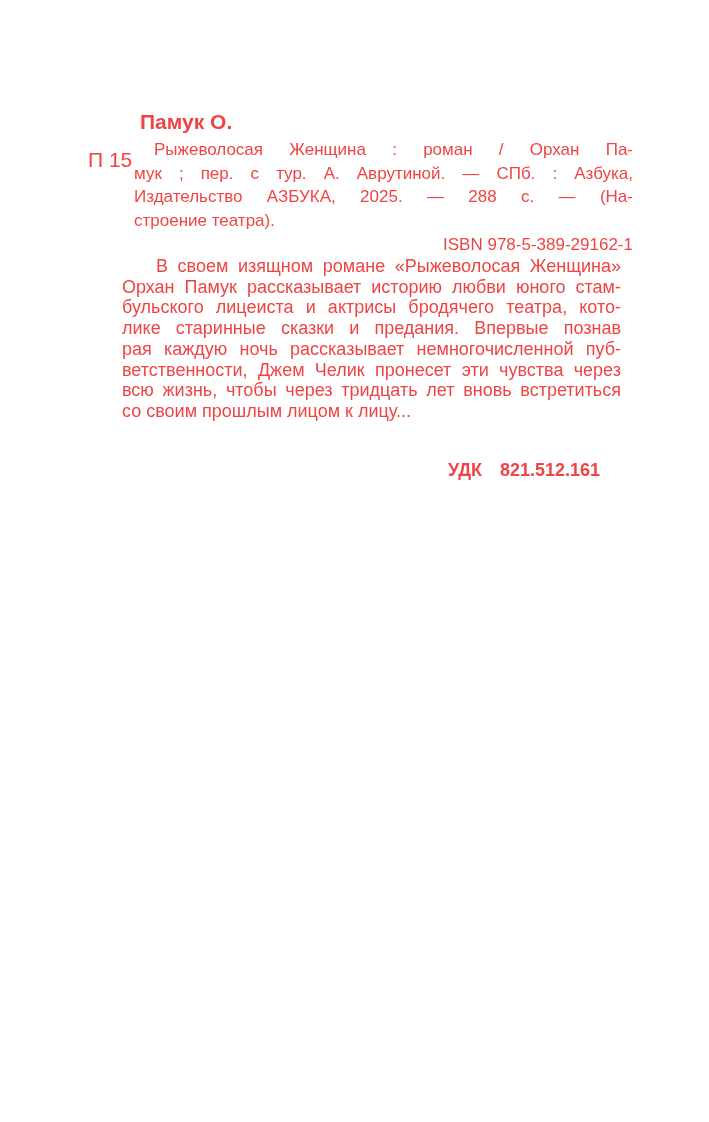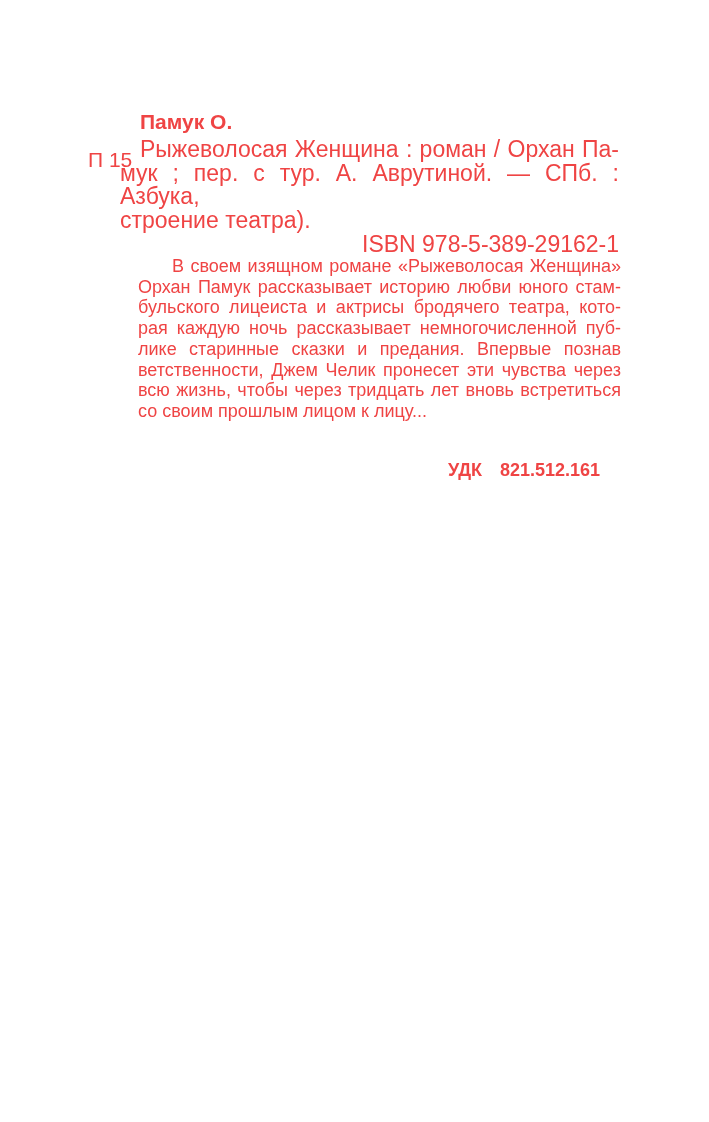--- a/index.html
+++ b/index.html
@@ -28,24 +28,24 @@
   .author-sign {
     position: absolute;
     left: 88px;
     top: 148px;
     font-size: 21px;
     line-height: 24px;
     white-space: nowrap;
   }
   .biblio {
     position: absolute;
-    left: 120px;
+    left: 134px;
     top: 138px;
     width: 499px;
-    font-size: 23px;
+    font-size: 17px;
     line-height: 23.7px;
   }
   .biblio .line {
     text-align: justify;
     text-align-last: justify;
   }
   .biblio .line.first {
     text-indent: 20px;
   }
   .biblio .line.last {
@@ -59,21 +59,20 @@
     position: absolute;
     left: 122px;
     top: 256px;
     width: 499px;
     font-size: 18px;
     line-height: 20.7px;
   }
   .annotation .line {
     text-align: justify;
     text-align-last: justify;
-    margin-left: 16px;
   }
   .annotation .line.first {
     text-indent: 34px;
   }
   .annotation .line.last {
     text-align-last: left;
   }
   .codes {
     position: absolute;
     left: 448px;
@@ -95,30 +94,31 @@
 
 <div class="page">
 
   <div class="author-heading">Памук О.</div>
 
   <div class="author-sign">П 15</div>
 
   <div class="biblio">
     <div class="line first">Рыжеволосая Женщина : роман / Орхан Па-</div>
     <div class="line">мук ; пер. с тур. А. Аврутиной. — СПб. : Азбука,</div>
+    <div class="line">Издательство АЗБУКА, 2025. — 288 с. — (На-</div>
     <div class="line last">строение театра).</div>
     <div class="isbn-line">ISBN 978-5-389-29162-1</div>
   </div>
 
   <div class="annotation">
     <div class="line first">В своем изящном романе «Рыжеволосая Женщина»</div>
     <div class="line">Орхан Памук рассказывает историю любви юного стам-</div>
     <div class="line">бульского лицеиста и актрисы бродячего театра, кото-</div>
+    <div class="line">лике старинные сказки и предания. Впервые познав</div>
     <div class="line">рая каждую ночь рассказывает немногочисленной пуб-</div>
-    <div class="line">лике старинные сказки и предания. Впервые познав</div>
     <div class="line">ветственности, Джем Челик пронесет эти чувства через</div>
     <div class="line">всю жизнь, чтобы через тридцать лет вновь встретиться</div>
     <div class="line last">со своим прошлым лицом к лицу...</div>
   </div>
 
   <div class="codes">
     <div class="code-row">
       <span class="code-label">УДК</span>
       <span class="code-value">821.512.161</span>
     </div>

